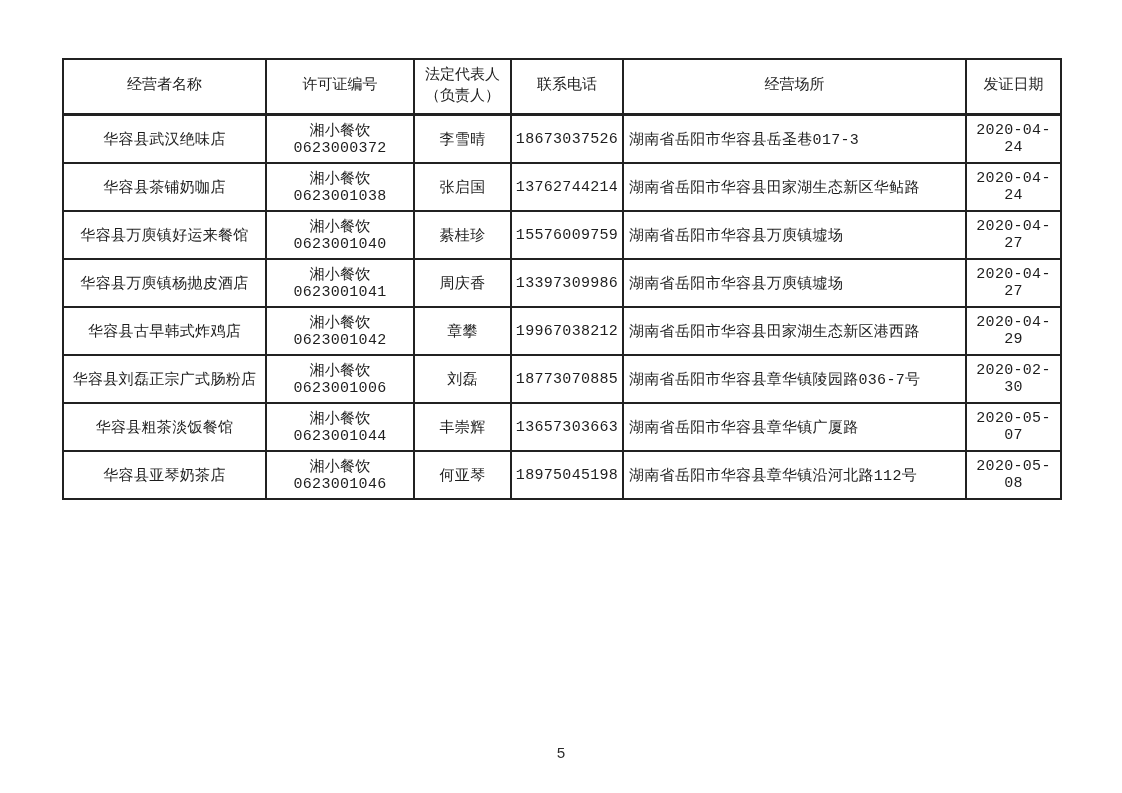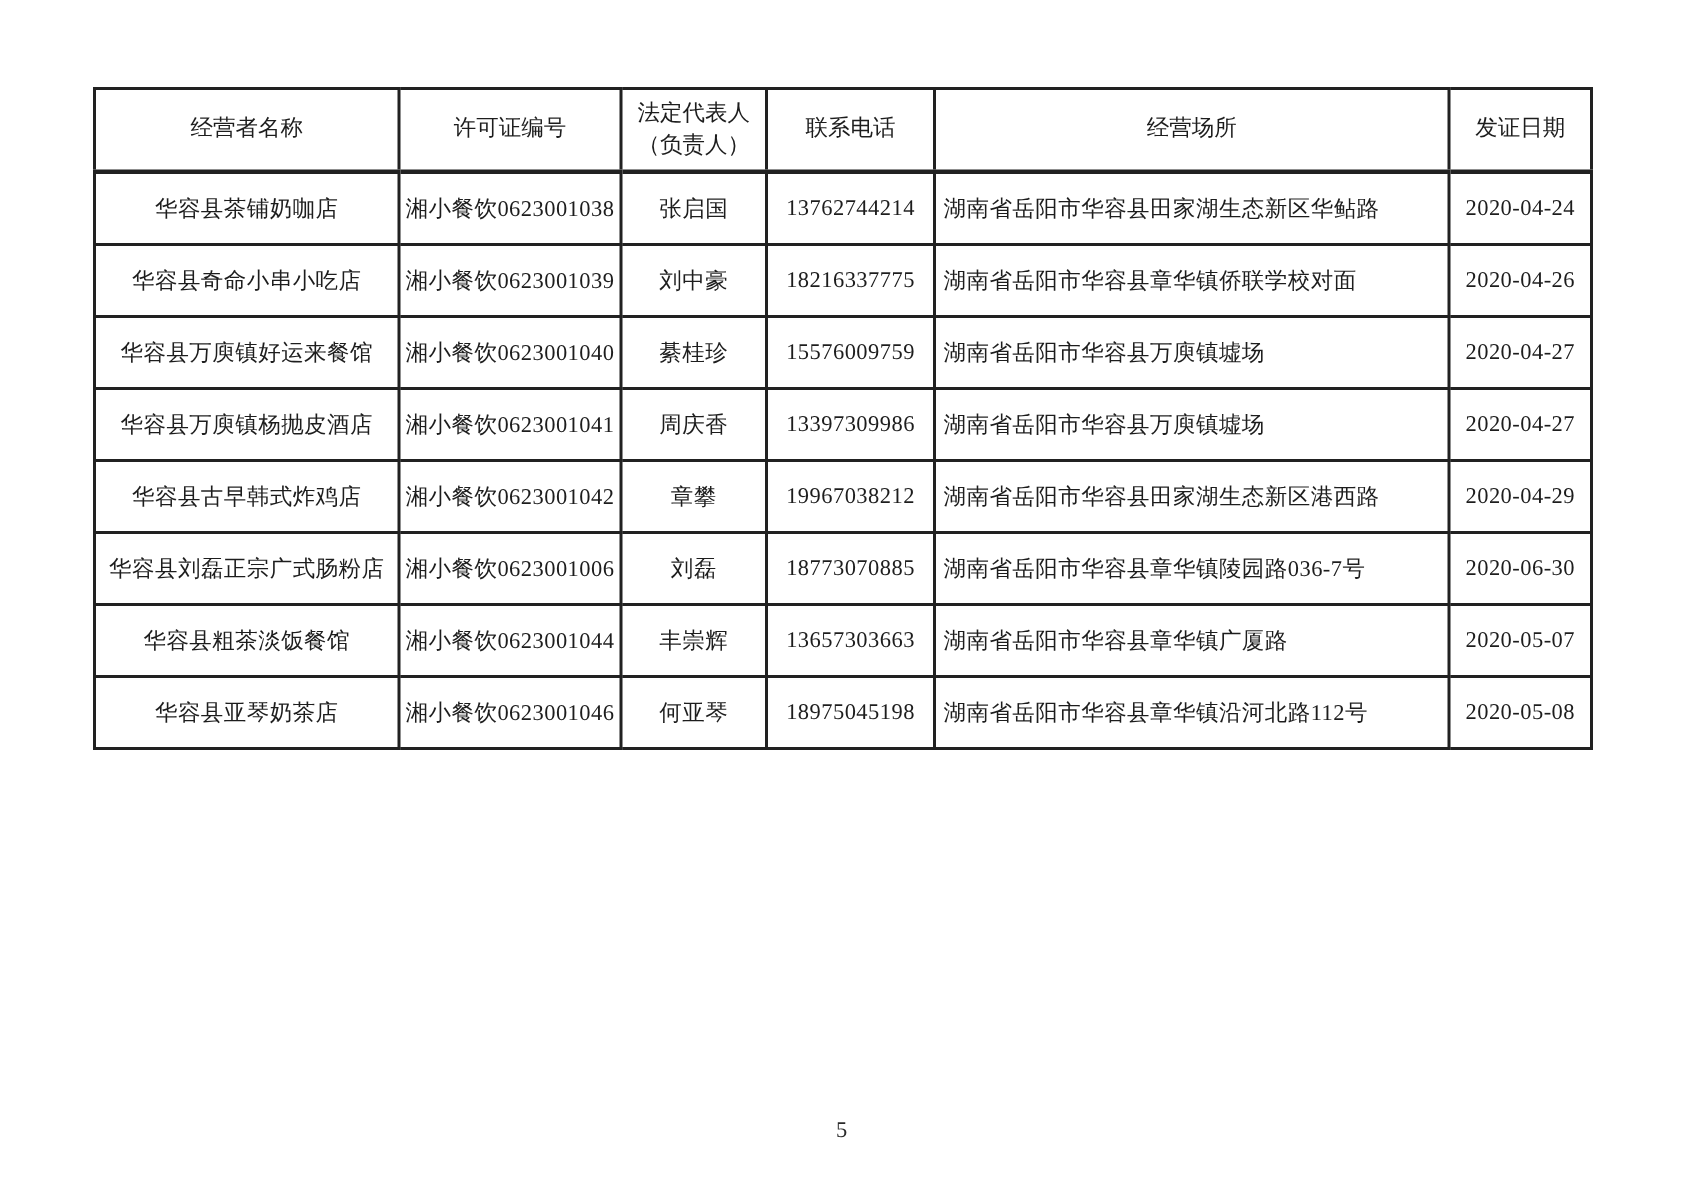--- a/index.html
+++ b/index.html
@@ -5,21 +5,21 @@
   html, body {
     margin: 0;
     padding: 0;
     background: #ffffff;
   }
   .page {
     position: relative;
     width: 1122px;
     height: 793px;
     background: #ffffff;
-    font-family: Liberation Serif, serif;
+    font-family: Liberation Mono, monospace;
     color: #1d1d1d;
     overflow: hidden;
   }
   table.license-table {
     position: absolute;
     left: 62px;
     top: 58px;
     width: 998px;
     border-collapse: collapse;
     table-layout: fixed;
@@ -86,34 +86,34 @@
         <th>许可证编号</th>
         <th>法定代表人
 （负责人）</th>
         <th>联系电话</th>
         <th>经营场所</th>
         <th>发证日期</th>
       </tr>
     </thead>
     <tbody>
         <tr>
+      <td>华容县武汉绝味店</td>
+      <td>湘小餐饮0623000372</td>
+      <td>李雪晴</td>
+      <td>18673037526</td>
+      <td class="address">湖南省岳阳市华容县岳圣巷017-3</td>
+      <td>2020-04-24</td>
+    </tr>
+        <tr>
       <td>华容县茶铺奶咖店</td>
       <td>湘小餐饮0623001038</td>
       <td>张启国</td>
       <td>13762744214</td>
       <td class="address">湖南省岳阳市华容县田家湖生态新区华鲇路</td>
       <td>2020-04-24</td>
-    </tr>
-        <tr>
-      <td>华容县奇命小串小吃店</td>
-      <td>湘小餐饮0623001039</td>
-      <td>刘中豪</td>
-      <td>18216337775</td>
-      <td class="address">湖南省岳阳市华容县章华镇侨联学校对面</td>
-      <td>2020-04-26</td>
     </tr>
         <tr>
       <td>华容县万庾镇好运来餐馆</td>
       <td>湘小餐饮0623001040</td>
       <td>綦桂珍</td>
       <td>15576009759</td>
       <td class="address">湖南省岳阳市华容县万庾镇墟场</td>
       <td>2020-04-27</td>
     </tr>
         <tr>
@@ -131,21 +131,21 @@
       <td>19967038212</td>
       <td class="address">湖南省岳阳市华容县田家湖生态新区港西路</td>
       <td>2020-04-29</td>
     </tr>
         <tr>
       <td>华容县刘磊正宗广式肠粉店</td>
       <td>湘小餐饮0623001006</td>
       <td>刘磊</td>
       <td>18773070885</td>
       <td class="address">湖南省岳阳市华容县章华镇陵园路036-7号</td>
-      <td>2020-06-30</td>
+      <td>2020-02-30</td>
     </tr>
         <tr>
       <td>华容县粗茶淡饭餐馆</td>
       <td>湘小餐饮0623001044</td>
       <td>丰崇辉</td>
       <td>13657303663</td>
       <td class="address">湖南省岳阳市华容县章华镇广厦路</td>
       <td>2020-05-07</td>
     </tr>
         <tr>

